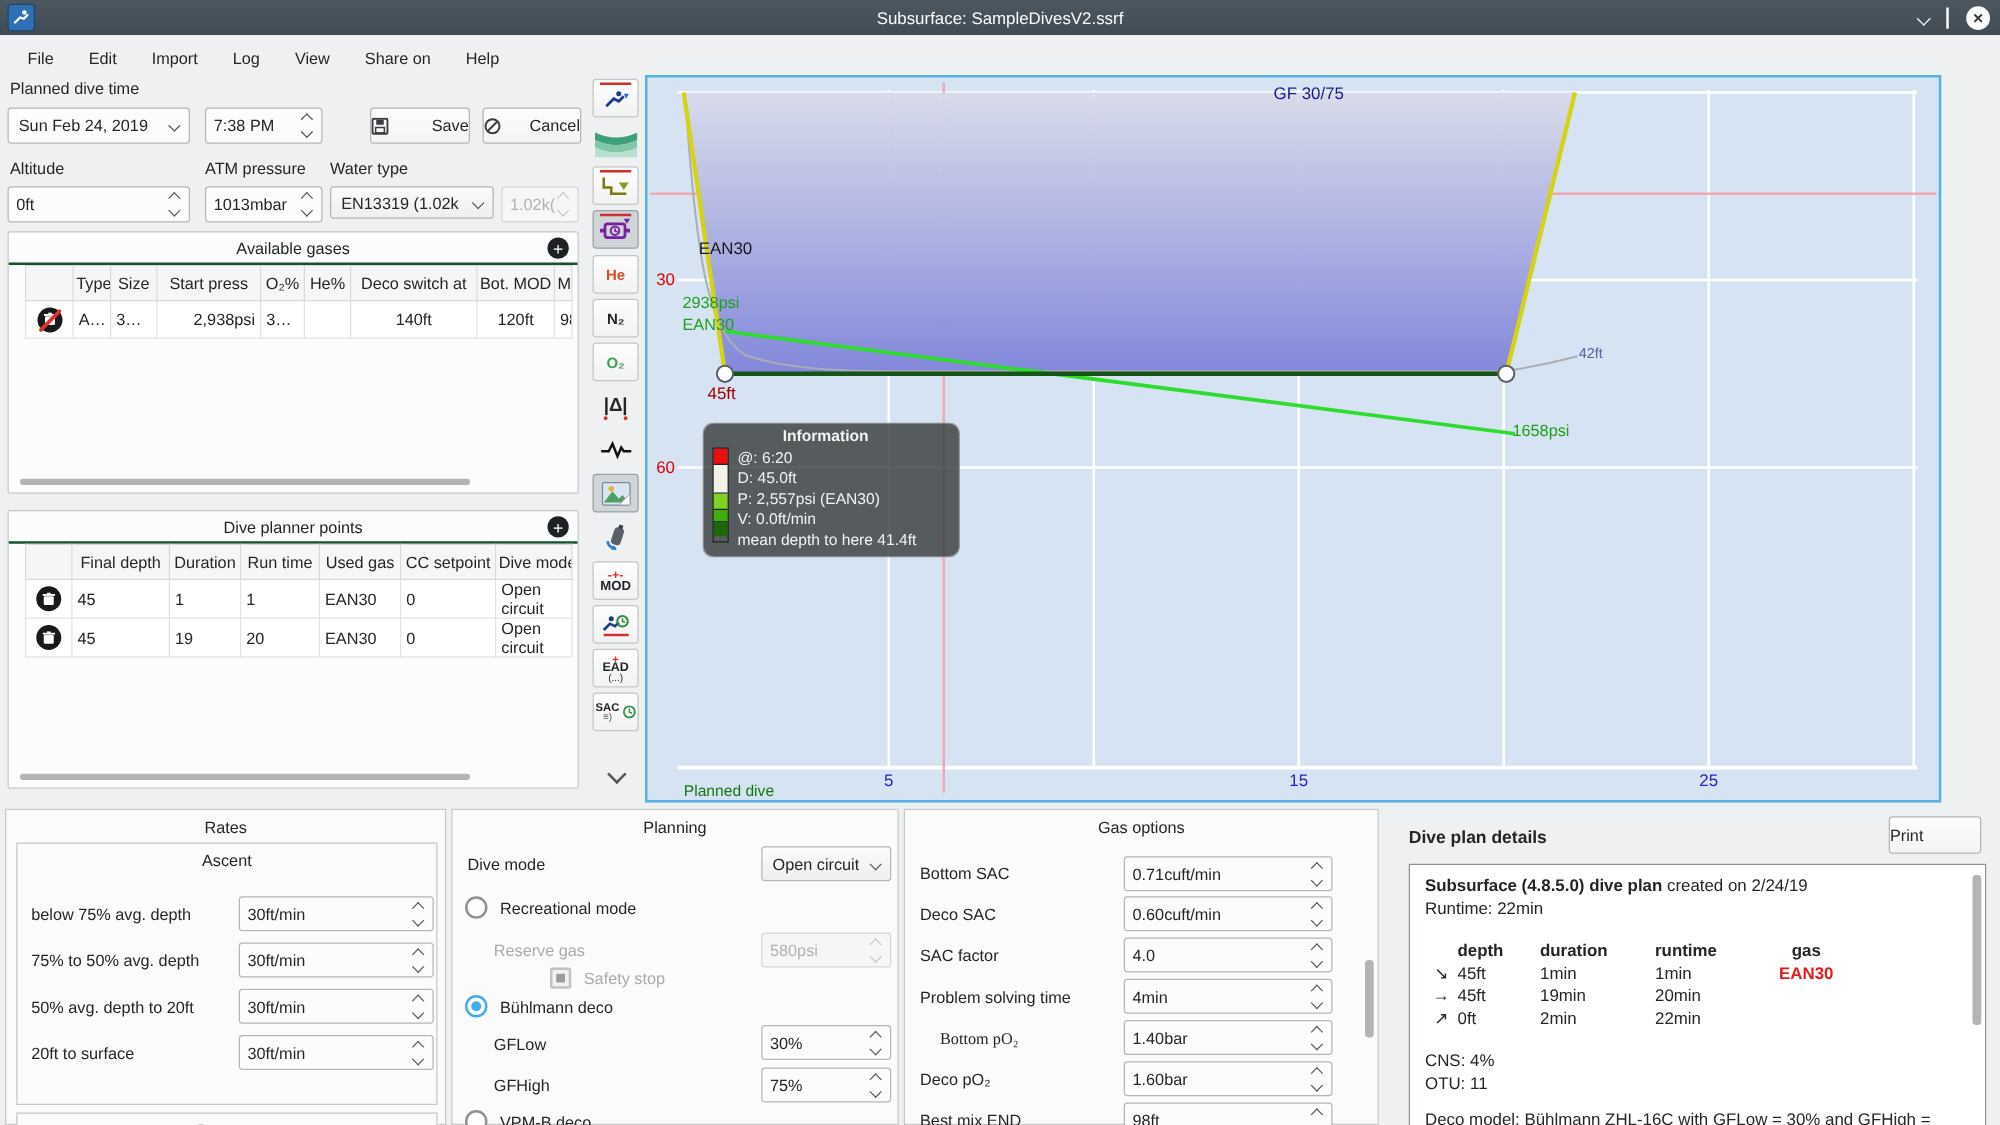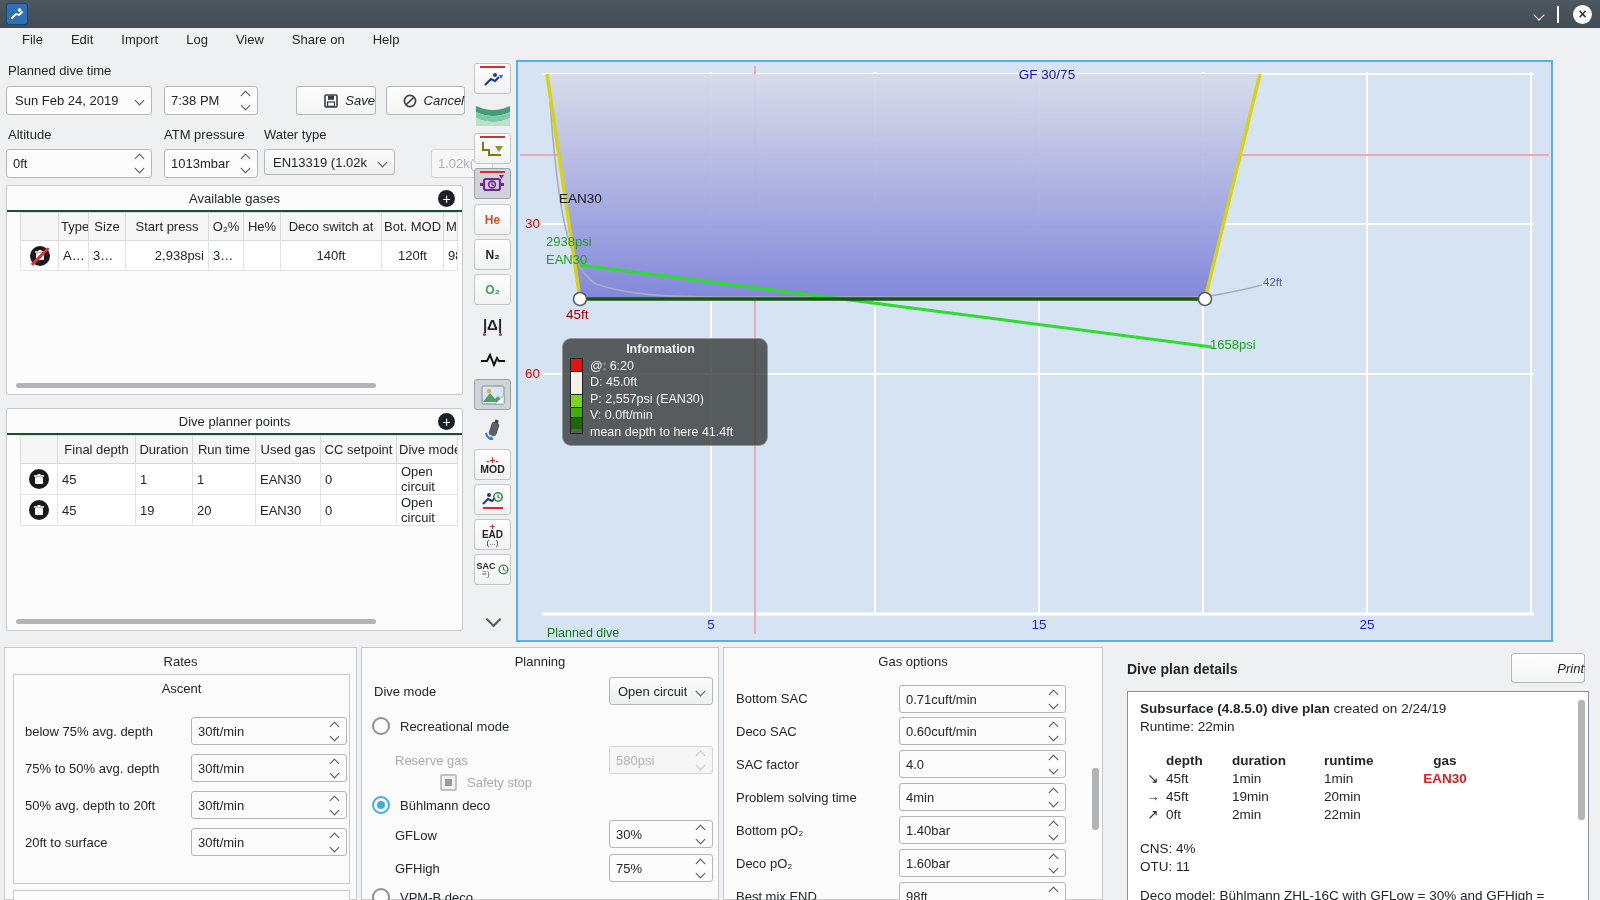--- a/index.html
+++ b/index.html
@@ -16,28 +16,28 @@
   .winbtns { position:absolute; right:8px; top:0; height:28px; display:flex; align-items:center; gap:14px; }
   .chev { display:inline-block; width:7px; height:7px; border-right:1.8px solid #555; border-bottom:1.8px solid #555; }
   .chev.up { transform:rotate(-135deg); } .chev.dn { transform:rotate(45deg); }
   .winbtns .chev { border-color:#fcfcfc; width:8px; height:8px; }
   .win-diamond { width:9px; height:9px; border:1.8px solid #fcfcfc; transform:rotate(45deg); }
   .win-close { width:19px; height:19px; border-radius:50%; background:#fcfcfc; color:#31363b;
     display:flex; align-items:center; justify-content:center; font-weight:bold; font-size:14px; line-height:1; }
 
   
   .menubar { position:absolute; left:0; top:28px; width:1600px; height:30px; background:#eff0f1;
-    display:flex; align-items:flex-start; padding-left:10px; gap:4px; }
+    display:flex; align-items:flex-end; padding-left:10px; gap:4px; }
   .menubar span { padding:4px 12px; }
 
   
   .lbl { position:absolute; white-space:nowrap; }
   .btn, .combo, .spin { position:absolute; background:#fcfcfc; border:1px solid #b4b6b8; border-radius:3px;
     display:flex; align-items:center; font-size:13px; }
-  .btn { justify-content:flex-end; gap:7px; background:linear-gradient(#fdfdfd,#f3f4f4);font-style:italic; }
+  .btn { justify-content:space-between; gap:7px; background:linear-gradient(#fdfdfd,#f3f4f4); }
   .combo { padding:0 8px; justify-content:space-between; }
   .combo.shaded { background:linear-gradient(#fbfbfb,#eeefef); }
   .spin { padding:0 6px; justify-content:space-between; }
   .spin .btns, .combo .btns { display:flex; flex-direction:column; gap:3px; align-items:center; padding-right:2px; }
   .disabled { color:#b0b2b4 !important; border-color:#d4d5d6; background:#f6f6f6; }
   .disabled .chev { border-color:#c4c5c6; }
 
   
   .group { position:absolute; background:#fcfcfc; border:1px solid #c6c8ca; border-radius:2px; }
   .group .ghead { height:26px; display:flex; align-items:center; justify-content:center; position:relative;
@@ -107,20 +107,21 @@
 
 <div id="app">
 
   <div class="titlebar">
     <div class="appicon">
       <svg width="14" height="14" viewBox="0 0 14 14">
         <circle cx="9.5" cy="3" r="1.8" fill="#fff"></circle>
         <path d="M2,11 L6,7 L9,8 L12,5" stroke="#fff" stroke-width="1.8" fill="none" stroke-linecap="round"></path>
       </svg>
     </div>
+    <div class="title">Subsurface: SampleDivesV2.ssrf</div>
     <div class="winbtns">
       <span><span class="chev dn"></span></span>
       <span><span class="win-diamond"></span></span>
       <span class="win-close">×</span>
     </div>
   </div>
 
   <div class="menubar">
     <span>File</span>
     <span>Edit</span>
@@ -175,21 +176,21 @@
     <span>1013mbar</span>
     <span class="btns">
         <i class="chev up"></i>
         <i class="chev dn"></i>
       </span>
   </div>
   <div class="combo shaded" style="left:264px; top:149px; width:131px; height:26px;">
     <span style="overflow:hidden;white-space:nowrap;">EN13319 (1.02k</span>
       <span class="chev dn"></span>
   </div>
-  <div class="spin disabled" style="left:401px; top:149px; width:62px; height:29px;margin-left:30px;">
+  <div class="spin disabled" style="left:401px; top:149px; width:62px; height:29px;">
     <span style="overflow:hidden;white-space:nowrap;">1.02k(</span>
     <span class="btns">
         <i class="chev up"></i>
         <i class="chev dn"></i>
       </span>
   </div>
 
   <div class="group" style="left:6px; top:185px; width:457px; height:210px;">
     <div class="ghead">
       <span>Available gases</span>
@@ -605,21 +606,21 @@
         </span>
     </div>
     <div class="lbl" style="left:12px; top:142px;">Problem solving time</div>
     <div class="spin" style="left:175px; top:135px; width:167px; height:28px;">
       <span>4min</span>
         <span class="btns">
           <i class="chev up"></i>
           <i class="chev dn"></i>
         </span>
     </div>
-    <div class="lbl" style="left:12px; top:175px;">Bottom pO₂</div>
+    <div class="lbl" style="left:28px; top:175px;font-family:Liberation Serif, serif;">Bottom pO₂</div>
     <div class="spin" style="left:175px; top:168px; width:167px; height:28px;">
       <span>1.40bar</span>
         <span class="btns">
           <i class="chev up"></i>
           <i class="chev dn"></i>
         </span>
     </div>
     <div class="lbl" style="left:12px; top:208px;">Deco pO₂</div>
     <div class="spin" style="left:175px; top:201px; width:167px; height:28px;">
       <span>1.60bar</span>

